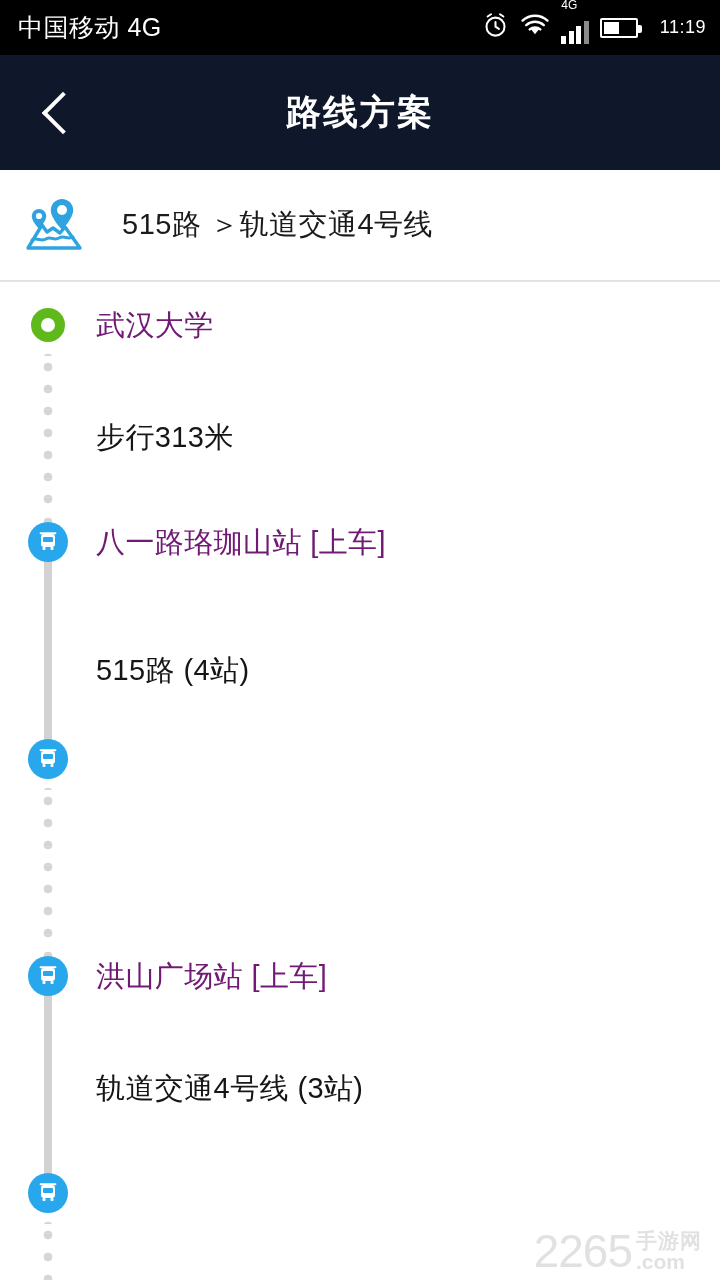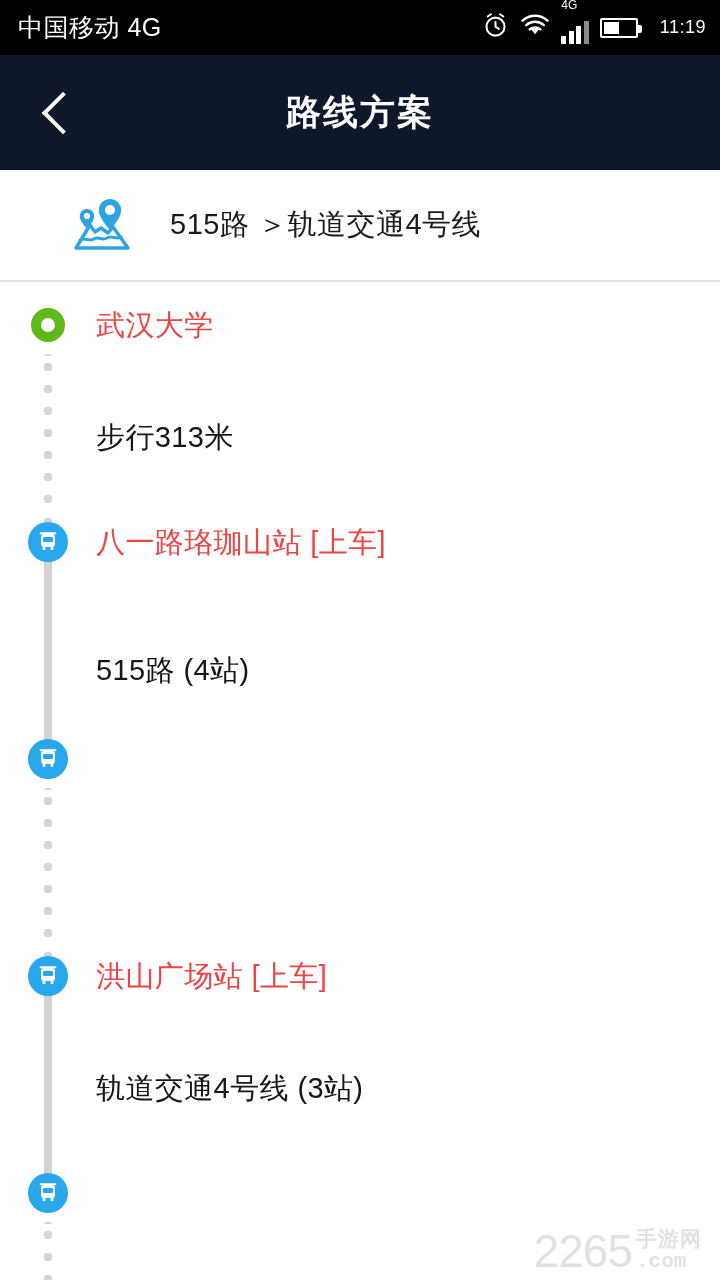--- a/index.html
+++ b/index.html
@@ -40,31 +40,31 @@
   .appbar-title{ color:#ffffff; font-size:35px; font-weight:bold; letter-spacing:2px;}
   .back-btn{
     position:absolute; left:24px; top:0; height:115px; width:70px;
     display:flex; align-items:center; justify-content:center;
   }
   .chev{ width:30px; height:30px; border-left:4px solid #fff; border-bottom:4px solid #fff;
          transform:rotate(45deg); margin-left:8px;}
 
   
   .summary{
-    height:112px; display:flex; align-items:center; padding-left:70px;
+    height:112px; display:flex; align-items:center; padding-left:22px;
     border-bottom:2px solid #e2e2e2; background:#fff;
   }
   .summary-icon{ width:64px; height:58px; flex:none; }
   .summary-text{ font-size:29px; color:#1a1a1a; margin-left:36px; letter-spacing:0.5px; white-space:nowrap;}
 
   
   .timeline{ position:relative; padding-top:12px; }
   .step{ position:relative; display:flex; align-items:flex-start; min-height:50px; }
   .step .rail{ position:relative; width:96px; flex:none; align-self:stretch; }
-  .step .label{ font-size:29px; color:#ef4444; line-height:1; padding-top:0; letter-spacing:.4px; white-space:nowrap;}
+  .step .label{ font-size:29px; color:#701a75; line-height:1; padding-top:0; letter-spacing:.4px; white-space:nowrap;}
 
   
   .node-row{ height:62px; align-items:center; }
   .node-row .label{ font-size:29px; }
   .seg-wrap{ position:relative; }
 
   .marker{ position:absolute; left:50%; top:50%; transform:translate(-50%,-50%); }
   .m-green{ width:34px; height:34px; border-radius:50%; border:10px solid #5fb91b; background:#fff; box-sizing:border-box;}
   .m-bus{ width:40px; height:40px; border-radius:50%; background:#29a7ec; display:flex;align-items:center;justify-content:center;}
   .m-bus svg{ display:block; }
@@ -80,21 +80,21 @@
 
   .seg-label{ position:absolute; left:96px; font-size:29px; color:#151515; white-space:nowrap; letter-spacing:.4px;}
 
   
   .watermark{
     position:absolute; right:18px; bottom:8px;
     display:flex; align-items:flex-end; gap:4px; opacity:.55;
     pointer-events:none; user-select:none;
   }
   .wm-num{ font-size:46px; font-weight:normal; color:#c9c9c9; line-height:.9; letter-spacing:-1px;}
-  .wm-right{ display:flex; flex-direction:column; align-items:flex-start; line-height:1;font-family:Liberation Mono, monospace;}
+  .wm-right{ display:flex; flex-direction:column; align-items:flex-start; line-height:1;}
   .wm-cn{ font-size:21px; color:#c9c9c9; font-weight:bold; letter-spacing:1px;}
   .wm-com{ font-size:21px; color:#c9c9c9; font-weight:bold; letter-spacing:0px;}
 </style>
 </head>
 <body>
 
 <div class="statusbar">
   <span class="sb-carrier">中国移动 4G</span>
   <span class="sb-spacer"></span>
   <span class="sb-icons">

